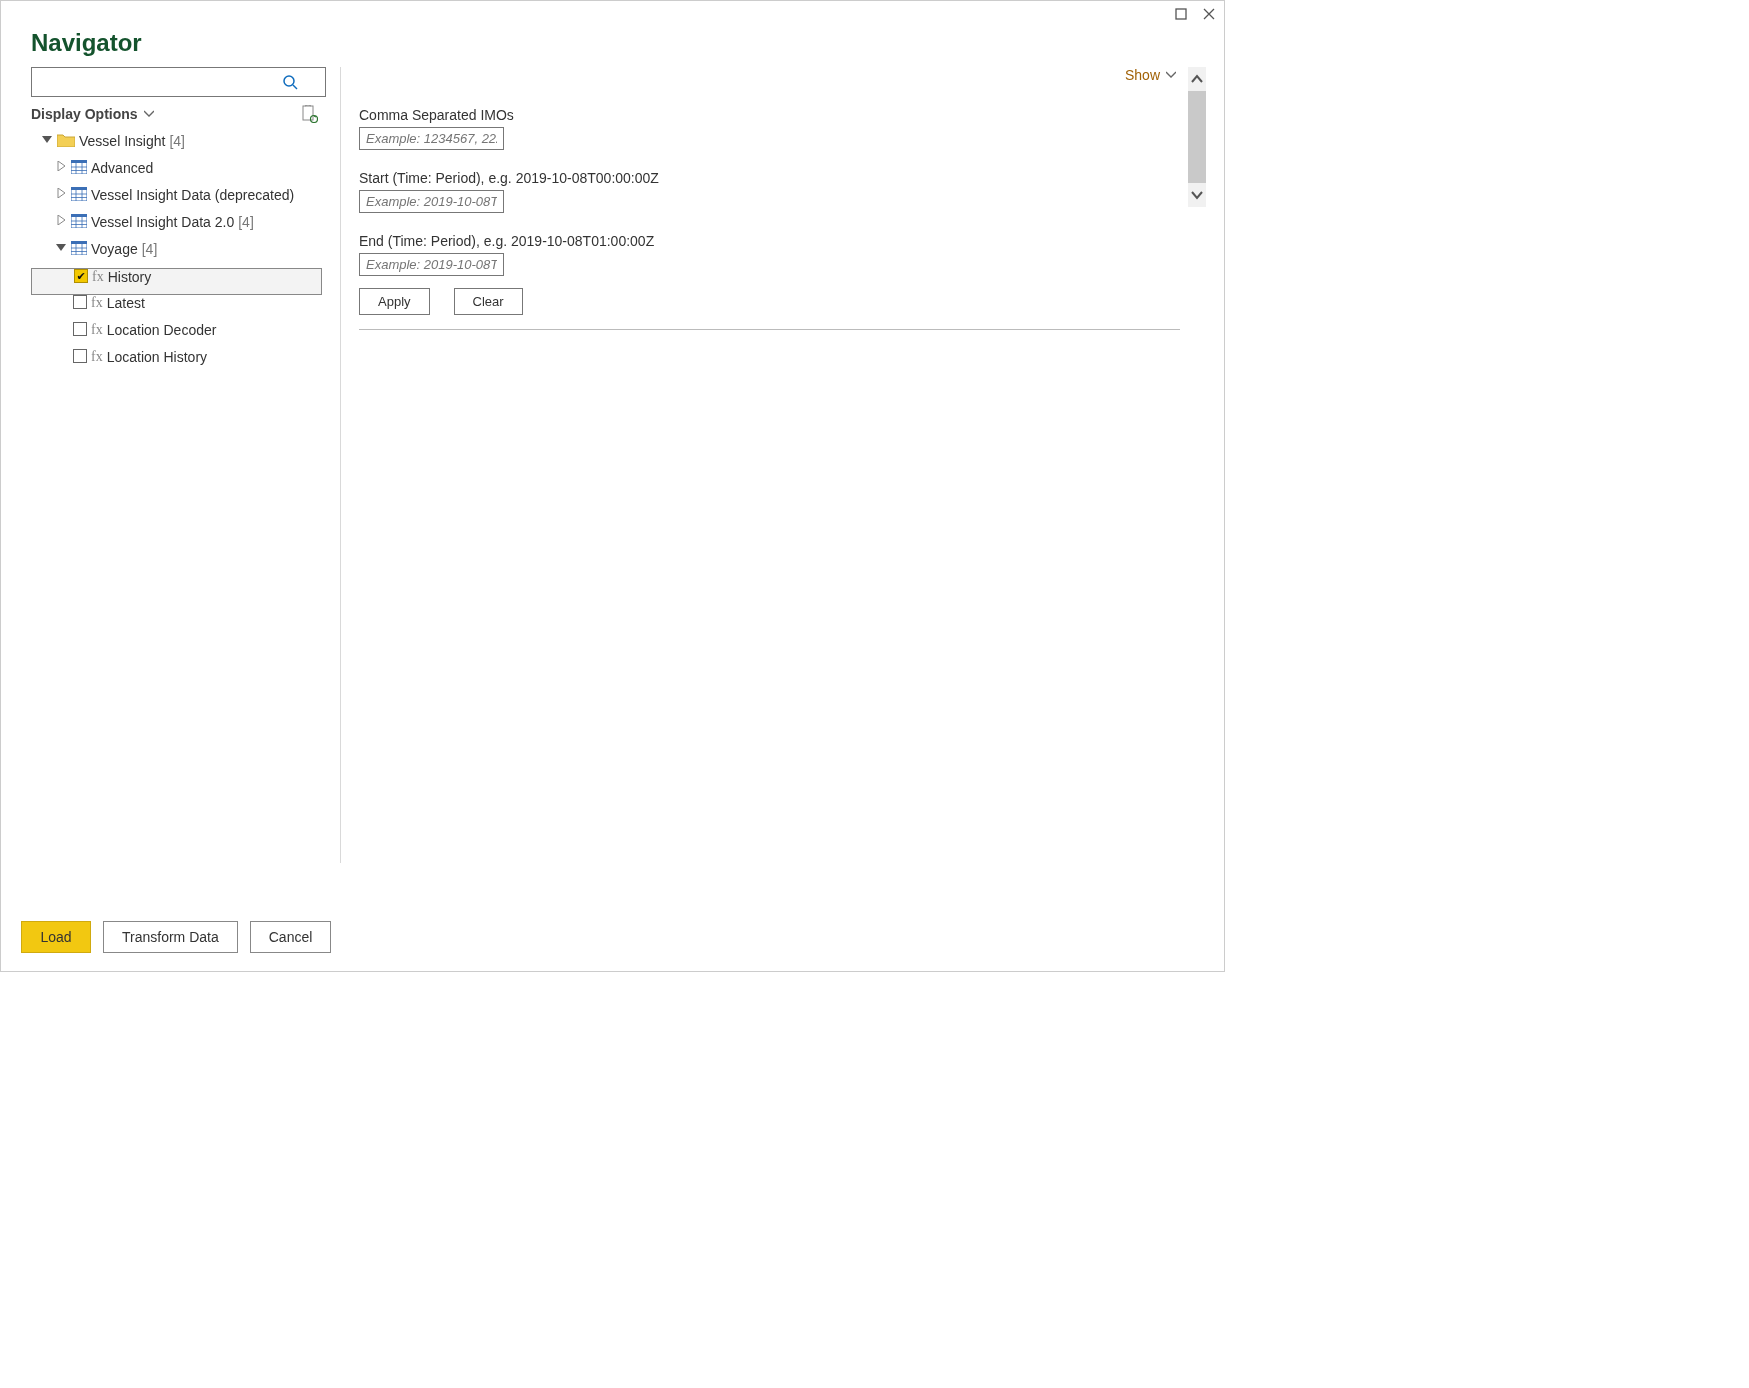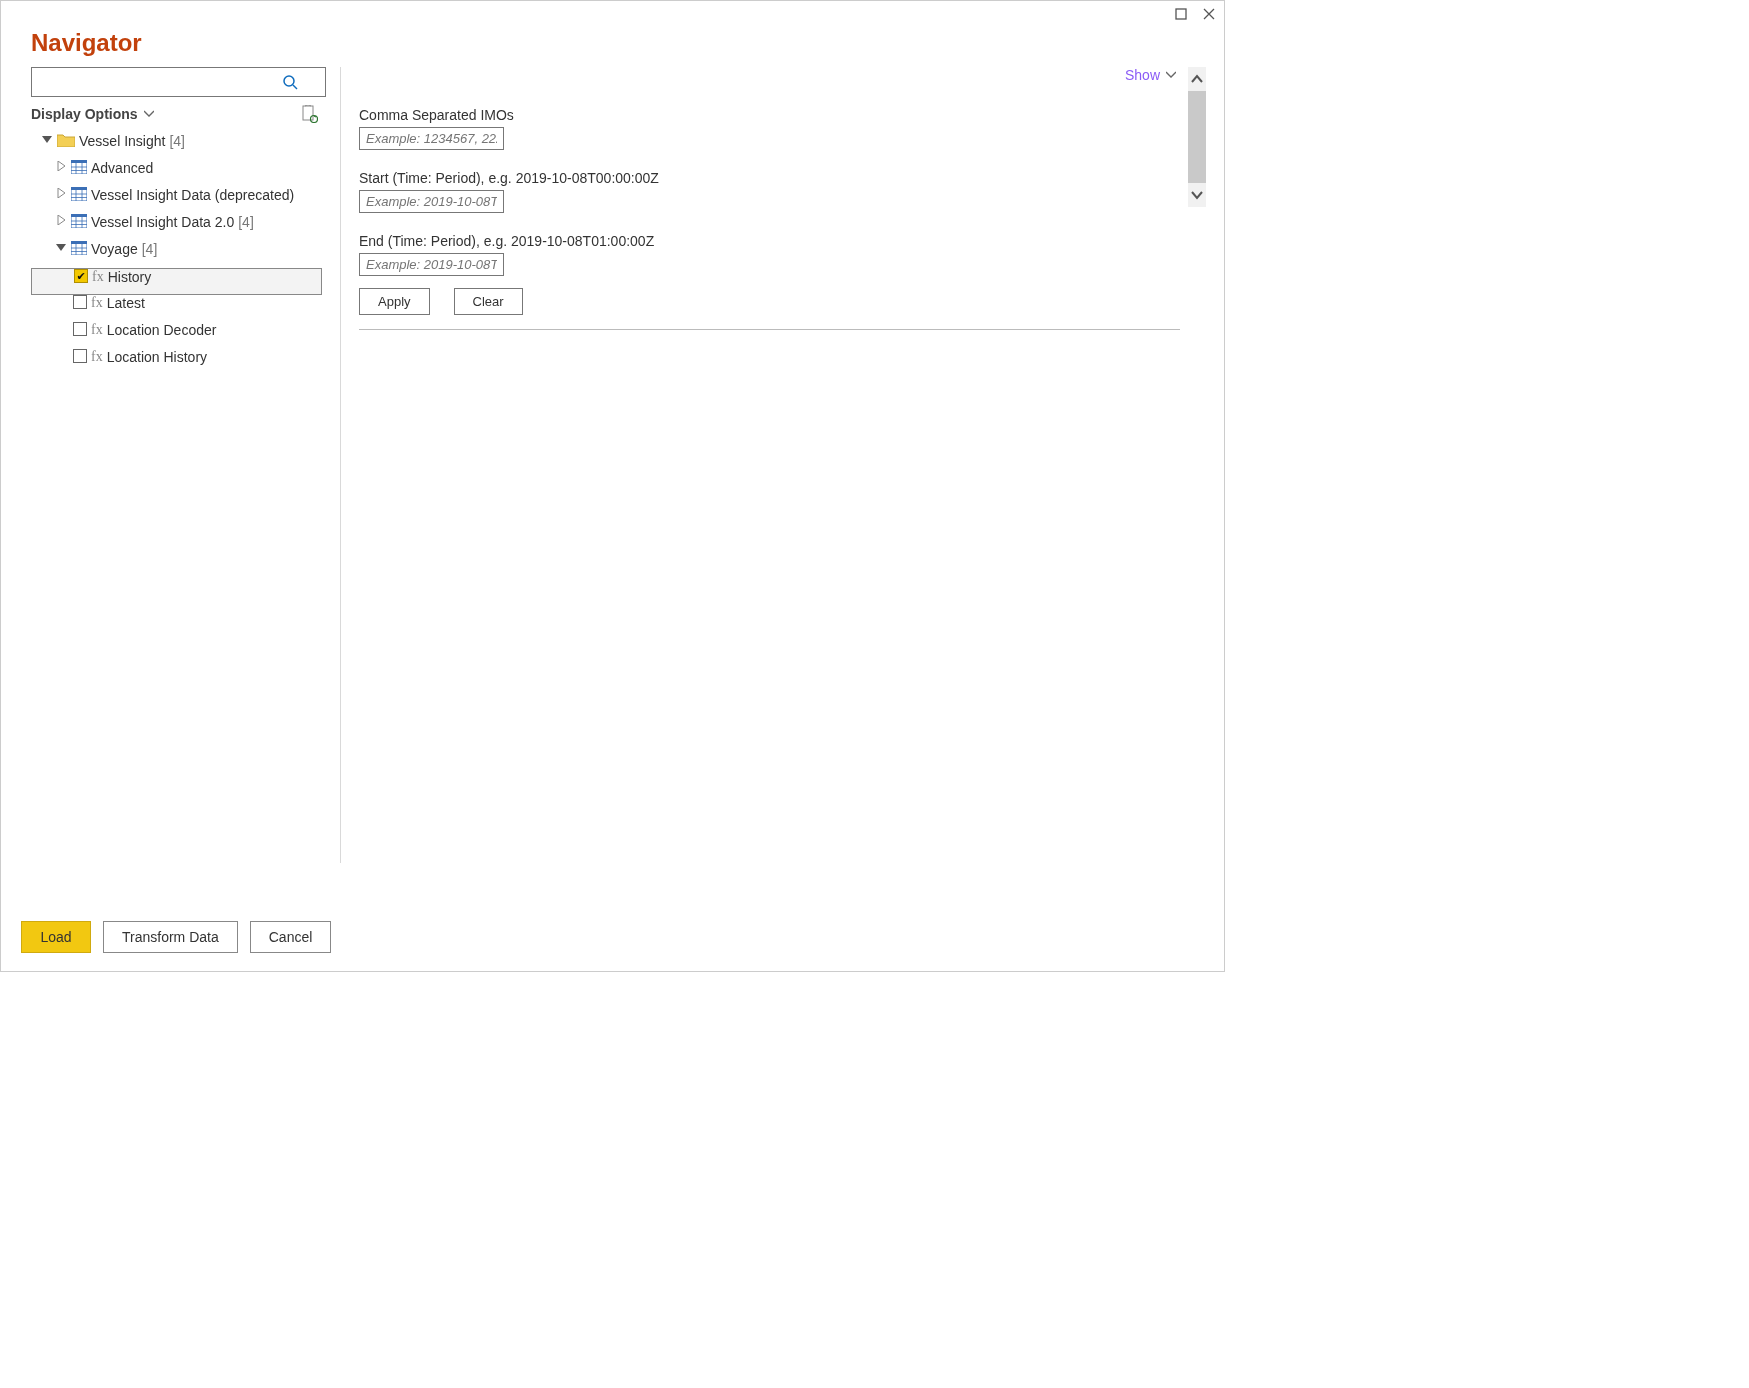--- a/index.html
+++ b/index.html
@@ -22,21 +22,21 @@
     gap: 14px;
   }
   .tb-icon { width: 14px; height: 14px; display: inline-flex; align-items: center; justify-content: center; }
   .header {
     padding: 2px 30px 10px 30px;
   }
   .header h1 {
     font-size: 24px;
     font-weight: 600;
     margin: 0;
-    color: #c2410c;
+    color: #14532d;
   }
   .body {
     flex: 1;
     display: flex;
     padding: 0 18px 0 30px;
     min-height: 0;
   }
   .left {
     width: 310px;
     display: flex;
@@ -125,21 +125,21 @@
     flex-direction: column;
   }
   .show-row {
     display: flex;
     justify-content: flex-end;
     margin-bottom: 12px;
     padding-right: 4px;
   }
   .show-btn {
     font-size: 14px;
-    color: #8b5cf6;
+    color: #a16207;
     display: flex;
     align-items: center;
     gap: 6px;
     cursor: pointer;
   }
   .field-label { font-size: 14px; color: #333; margin-top: 12px; }
   .text-in {
     width: 145px;
     border: 1px solid #777;
     padding: 3px 6px;

